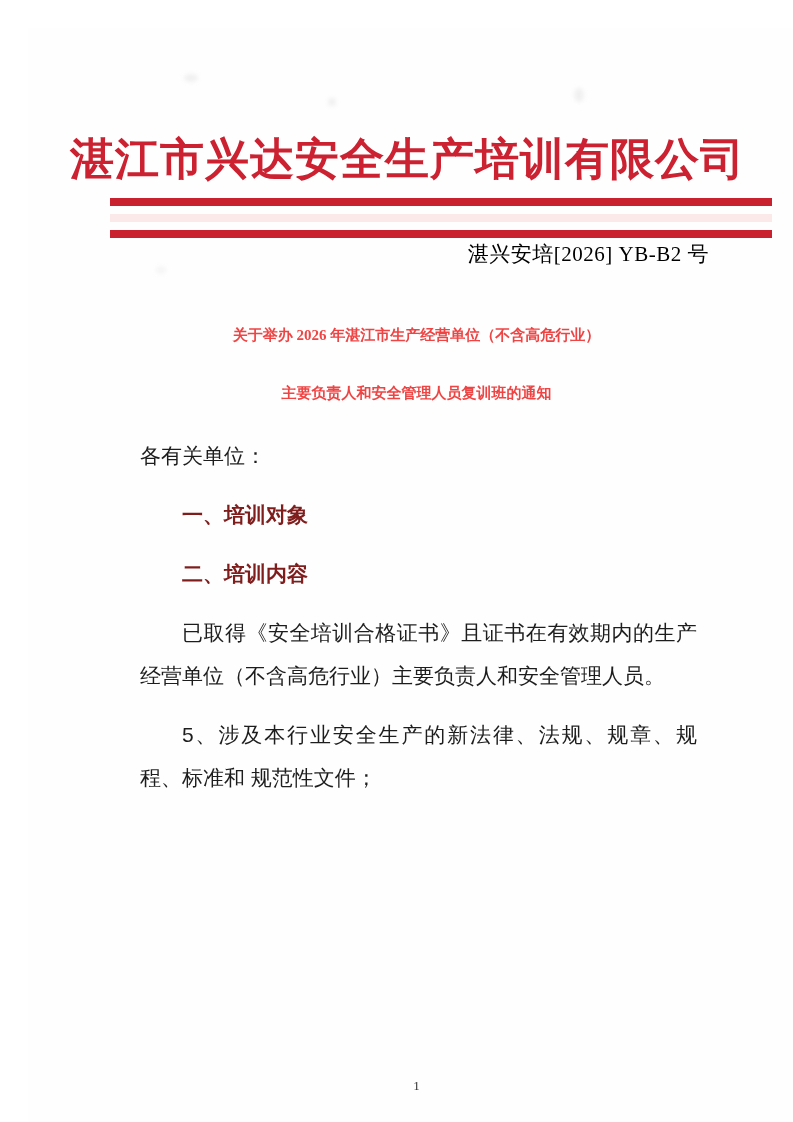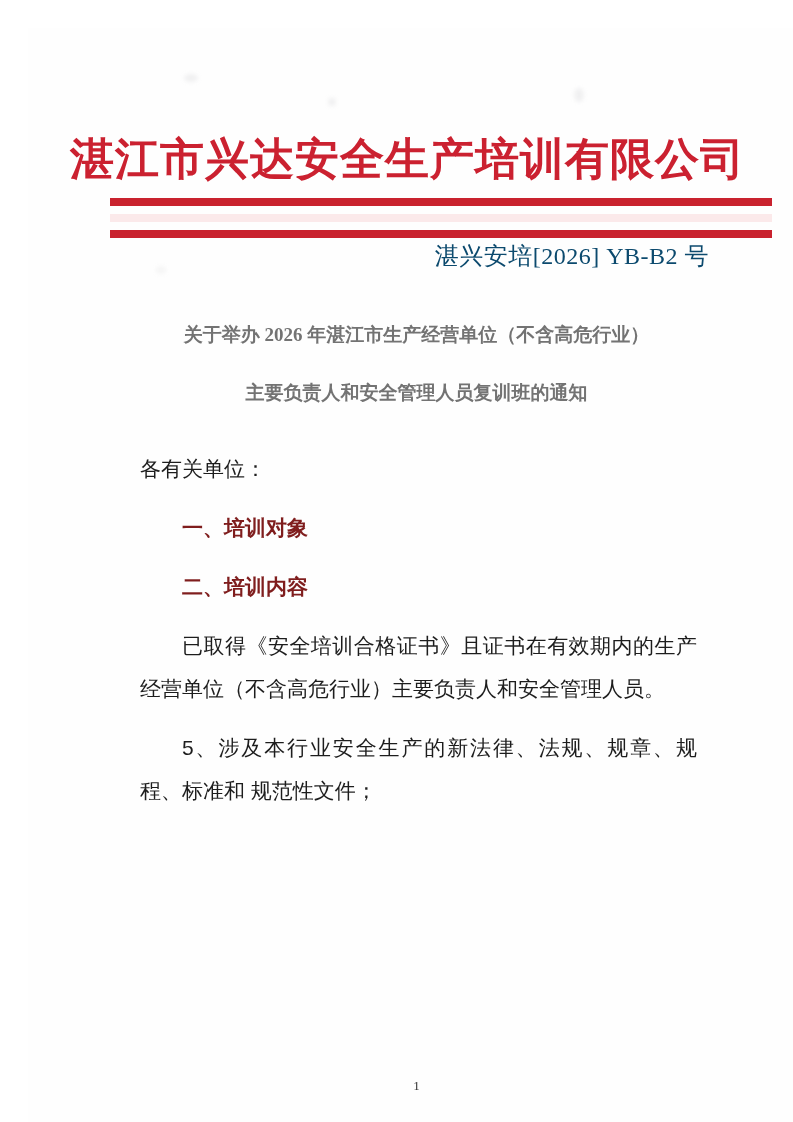--- a/index.html
+++ b/index.html
@@ -56,40 +56,40 @@
   }
   .red-rule .rule-bottom {
     height: 4px;
     background: #c9222e;
   }
   .doc-number {
     position: absolute;
     top: 200px;
     right: 84px;
     font-family: "Liberation Serif", "DejaVu Serif", serif;
-    font-size: 24px;
-    color: #0c4a6e;
+    font-size: 21px;
+    color: #000000;
     letter-spacing: 0.5px;
   }
   .doc-title {
     position: absolute;
     left: 60px; right: 60px;
     top: 262px;
     text-align: center;
     font-family: "Liberation Serif", "DejaVu Serif", serif;
     font-weight: bold;
-    font-size: 19px;
+    font-size: 15px;
     line-height: 42px;
-    color: #737373;
+    color: #ef4444;
   }
   .body-text {
     position: absolute;
     left: 88px;
     right: 84px;
-    top: 395px;
+    top: 382px;
     font-size: 21px;
     line-height: 43px;
     color: #1d1d1d;
     text-align: justify;
   }
   .body-text .para {
     text-indent: 2em;
   }
   .body-text .salutation {
     text-indent: 0;

